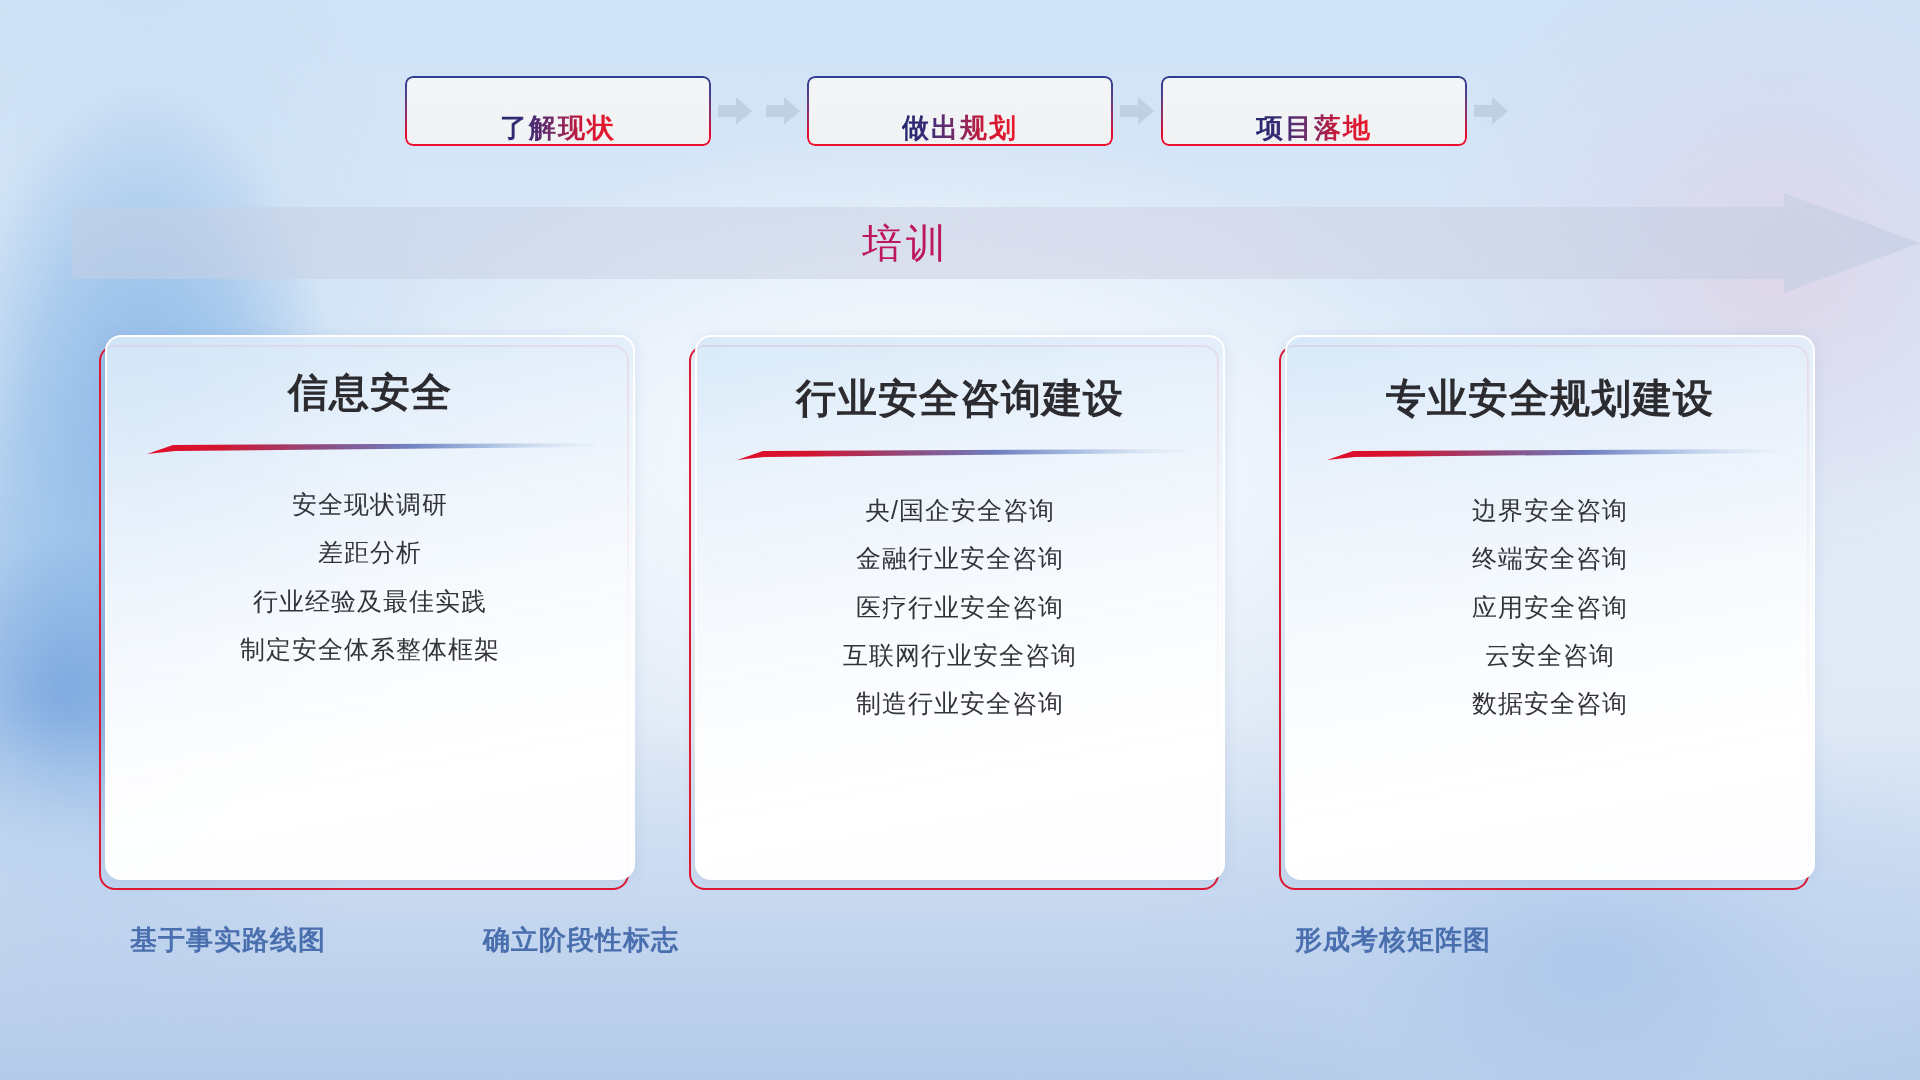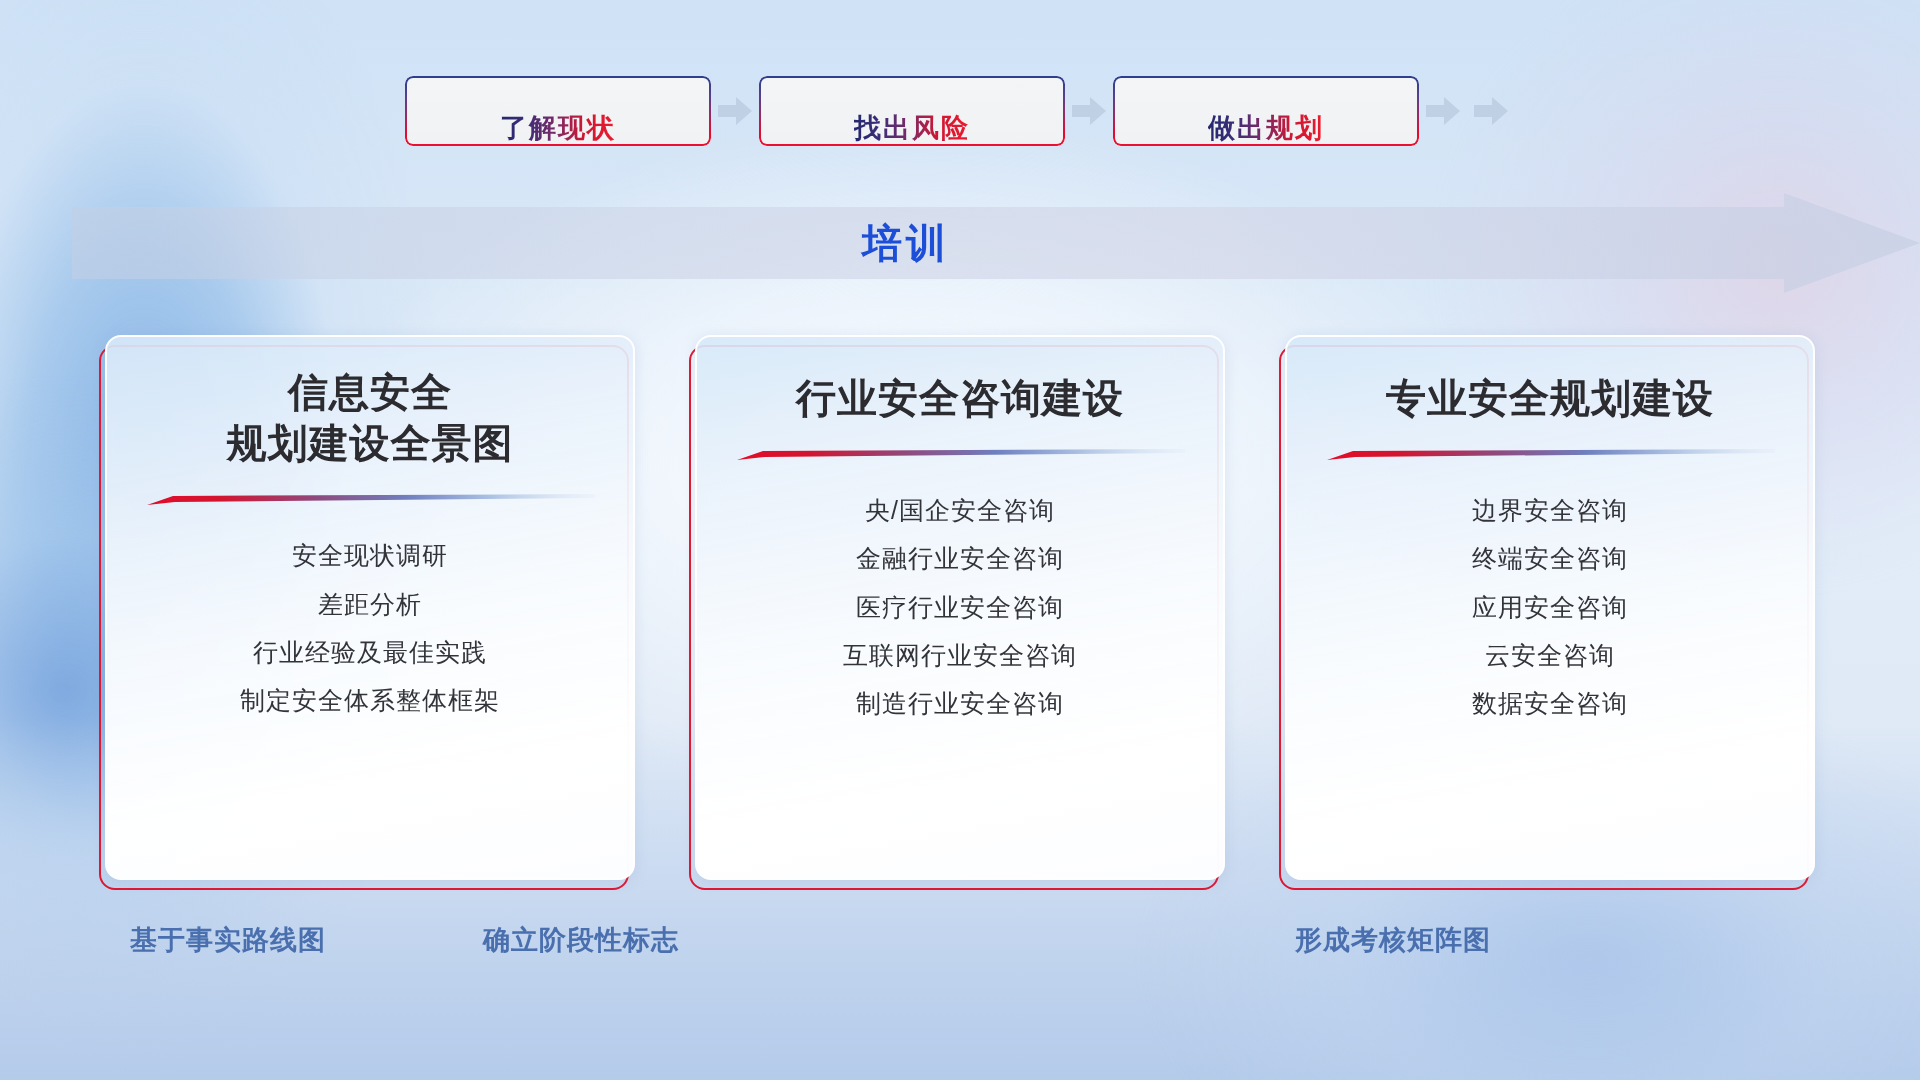--- a/index.html
+++ b/index.html
@@ -81,21 +81,21 @@
 
   
   #banner{
     position:absolute;left:72px;top:193px;width:1848px;height:100px;
   }
   #banner svg{display:block;}
   #banner-label{
     position:absolute;left:0;top:0;width:1848px;height:100px;
     display:flex;align-items:center;justify-content:center;
     padding-right:180px;box-sizing:border-box;
-    font-size:40px;font-weight:700;color:#1d4ed8;letter-spacing:4px;
+    font-size:40px;font-weight:400;color:#be185d;letter-spacing:4px;
   }
 
   
   #cards{
     position:absolute;left:0;top:335px;width:1920px;height:545px;
     display:flex;justify-content:center;gap:60px;
   }
   .card-wrap{position:relative;width:530px;height:545px;}
   .card-redline{
     position:absolute;left:-6px;top:10px;width:530px;height:545px;
@@ -156,38 +156,38 @@
 
   <div class="step-box">
     <span class="step-label">了解现状</span>
   </div>
   <div class="step-arrow">
     <svg width="34" height="28" viewBox="0 0 34 28" aria-hidden="true">
       <path d="M0 8 H18 V0 L34 14 L18 28 V20 H0 Z" fill="#b9c9de" opacity="0.75"></path>
     </svg>
   </div>
 
-  <div class="step-box">
-    <span class="step-label">找出风险</span>
-  </div>
   <div class="step-arrow">
     <svg width="34" height="28" viewBox="0 0 34 28" aria-hidden="true">
       <path d="M0 8 H18 V0 L34 14 L18 28 V20 H0 Z" fill="#b9c9de" opacity="0.75"></path>
     </svg>
   </div>
 
   <div class="step-box">
     <span class="step-label">做出规划</span>
   </div>
   <div class="step-arrow">
     <svg width="34" height="28" viewBox="0 0 34 28" aria-hidden="true">
       <path d="M0 8 H18 V0 L34 14 L18 28 V20 H0 Z" fill="#b9c9de" opacity="0.75"></path>
     </svg>
   </div>
 
+  <div class="step-box">
+    <span class="step-label">项目落地</span>
+  </div>
   <div class="step-arrow">
     <svg width="34" height="28" viewBox="0 0 34 28" aria-hidden="true">
       <path d="M0 8 H18 V0 L34 14 L18 28 V20 H0 Z" fill="#b9c9de" opacity="0.75"></path>
     </svg>
   </div>
 
 </div>
 
 <div id="banner">
   <svg width="1848" height="100" viewBox="0 0 1848 100" aria-hidden="true">
@@ -204,21 +204,20 @@
   <div id="banner-label">培训</div>
 </div>
 
 <div id="cards">
 
   <div class="card-wrap">
     <div class="card-redline"></div>
     <div class="card">
       <div class="card-title two-line">
         <div>信息安全</div>
-        <div>规划建设全景图</div>
       </div>
       <div class="card-divider">
         <svg width="450" height="14" viewBox="0 0 450 14" aria-hidden="true">
           <defs>
             <linearGradient id="divGrad1" x1="0" y1="0" x2="1" y2="0">
               <stop offset="0" stop-color="#e20d2a"></stop>
               <stop offset="0.16" stop-color="#d4142f"></stop>
               <stop offset="0.38" stop-color="#8e4a7e"></stop>
               <stop offset="0.58" stop-color="#6f7fc0"></stop>
               <stop offset="0.76" stop-color="#a9bfe2"></stop>

